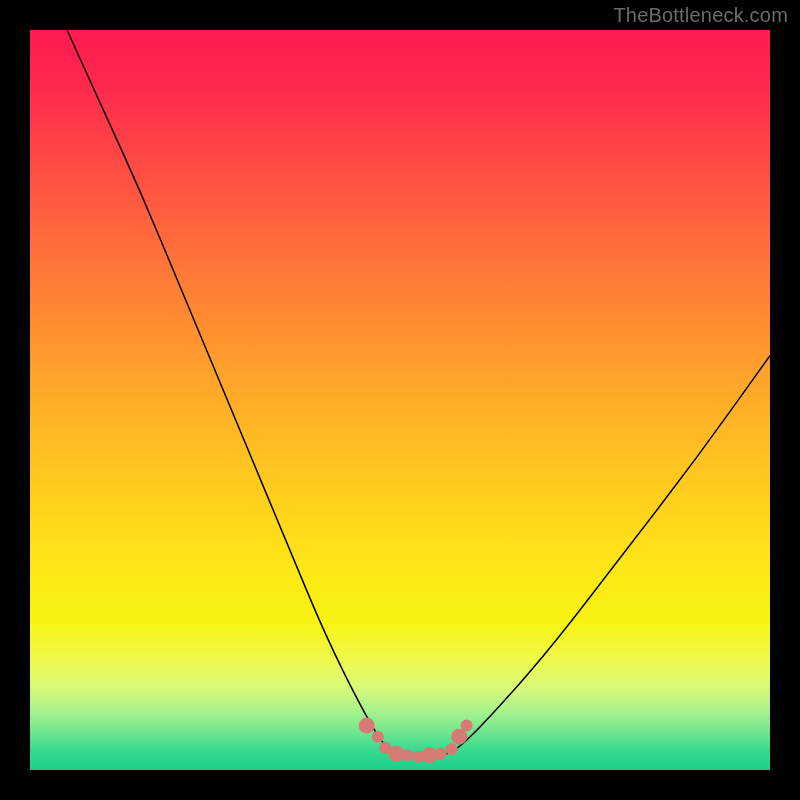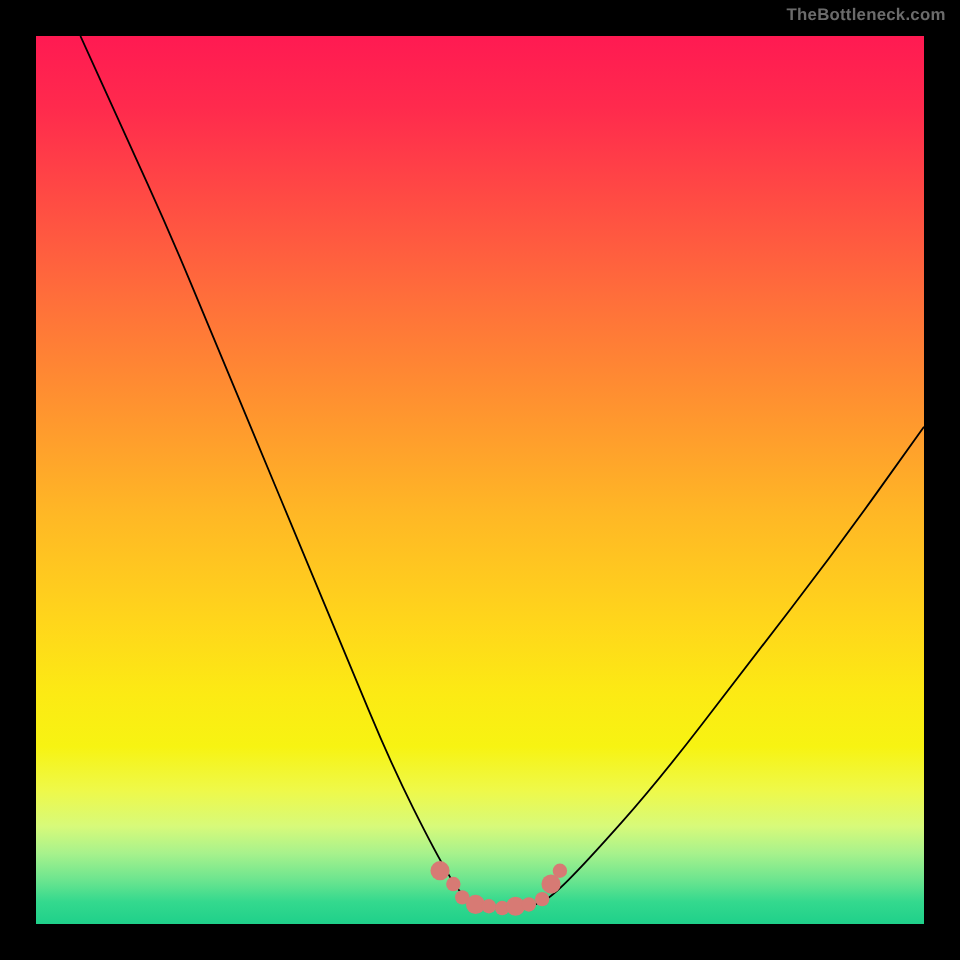--- a/index.html
+++ b/index.html
@@ -15,22 +15,22 @@
     position: relative;
     width: 800px;
     height: 800px;
     background: #000;
   }
   .watermark {
     position: absolute;
     top: 4px;
     right: 12px;
     color: #6b6b6b;
-    font-size: 14px;
-    font-weight: 700;
+    font-size: 20px;
+    font-weight: 400;
     letter-spacing: 0.2px;
     z-index: 10;
   }
   .plot-area {
     position: absolute;
     left: 30px;
     top: 30px;
     width: 740px;
     height: 740px;
     overflow: hidden;

